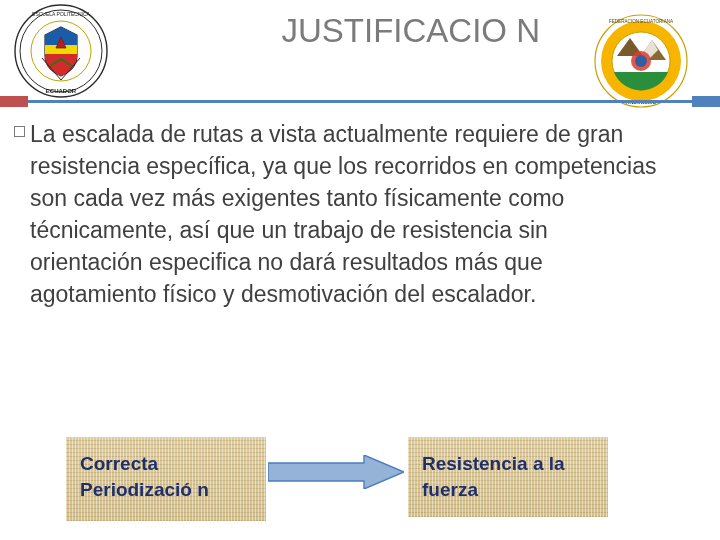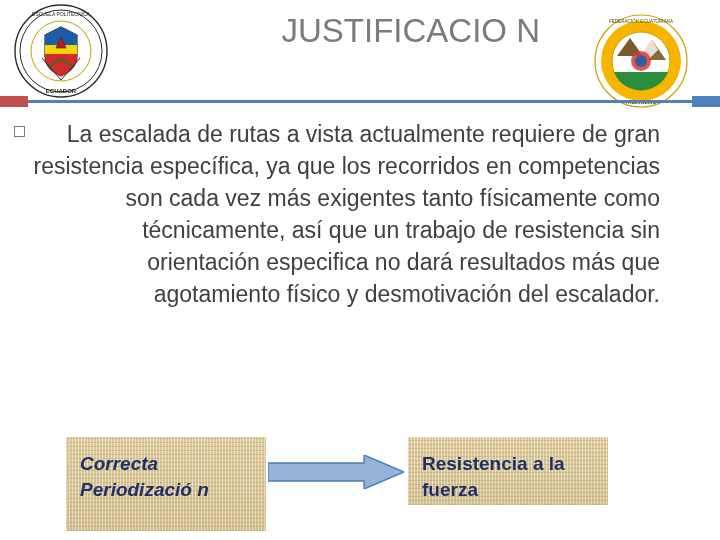--- a/index.html
+++ b/index.html
@@ -107,21 +107,21 @@
     width: 9px;
     height: 9px;
     border: 1px solid #7b7b7b;
     background: #ffffff;
     margin-left: 4px;
   }
   .bullet-text {
     font-size: 23px;
     line-height: 32px;
     color: #404040;
-    text-align: right;
+    text-align: left;
   }
 
   
   .box {
     position: absolute;
     background-color: #d9c89a;
     background-image:
       repeating-linear-gradient(90deg, rgba(255,255,255,0.45) 0px, rgba(255,255,255,0.45) 1px, rgba(0,0,0,0.0) 1px, rgba(0,0,0,0.0) 3px),
       repeating-linear-gradient(0deg, rgba(150,120,60,0.28) 0px, rgba(150,120,60,0.28) 1px, rgba(0,0,0,0.0) 1px, rgba(0,0,0,0.0) 4px),
       linear-gradient(180deg, #ddcb9c 0%, #d3bf8c 100%);
@@ -129,28 +129,27 @@
     font-weight: bold;
     font-size: 19px;
     line-height: 26px;
     padding: 14px 12px 10px 14px;
     box-sizing: border-box;
   }
   .box-left {
     left: 66px;
     top: 437px;
     width: 200px;
-    height: 94px;
-    font-style: italic;
+    height: 84px;
   }
   .box-right {
     left: 408px;
     top: 437px;
     width: 200px;
-    height: 68px;
+    height: 80px;
   }
 
   
   .arrow {
     position: absolute;
     left: 268px;
     top: 455px;
     width: 136px;
     height: 34px;
   }

